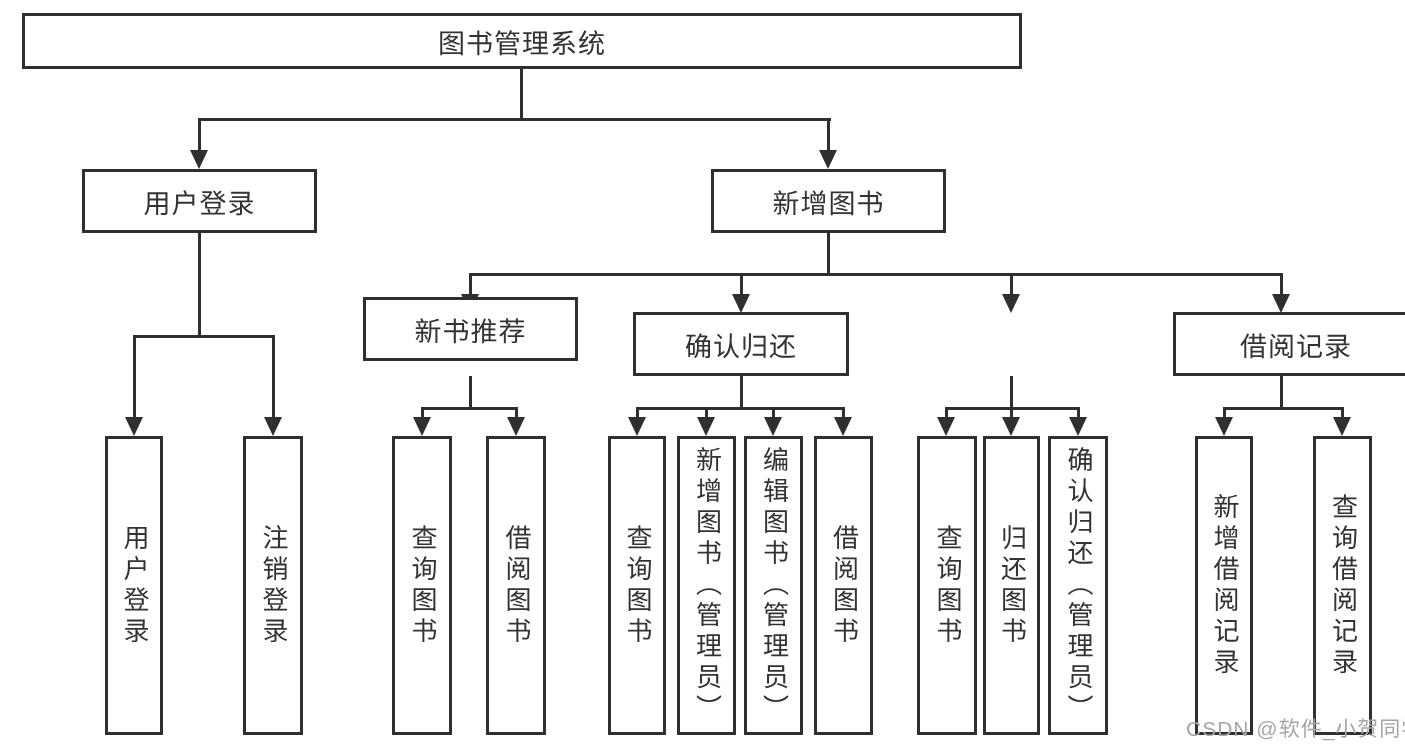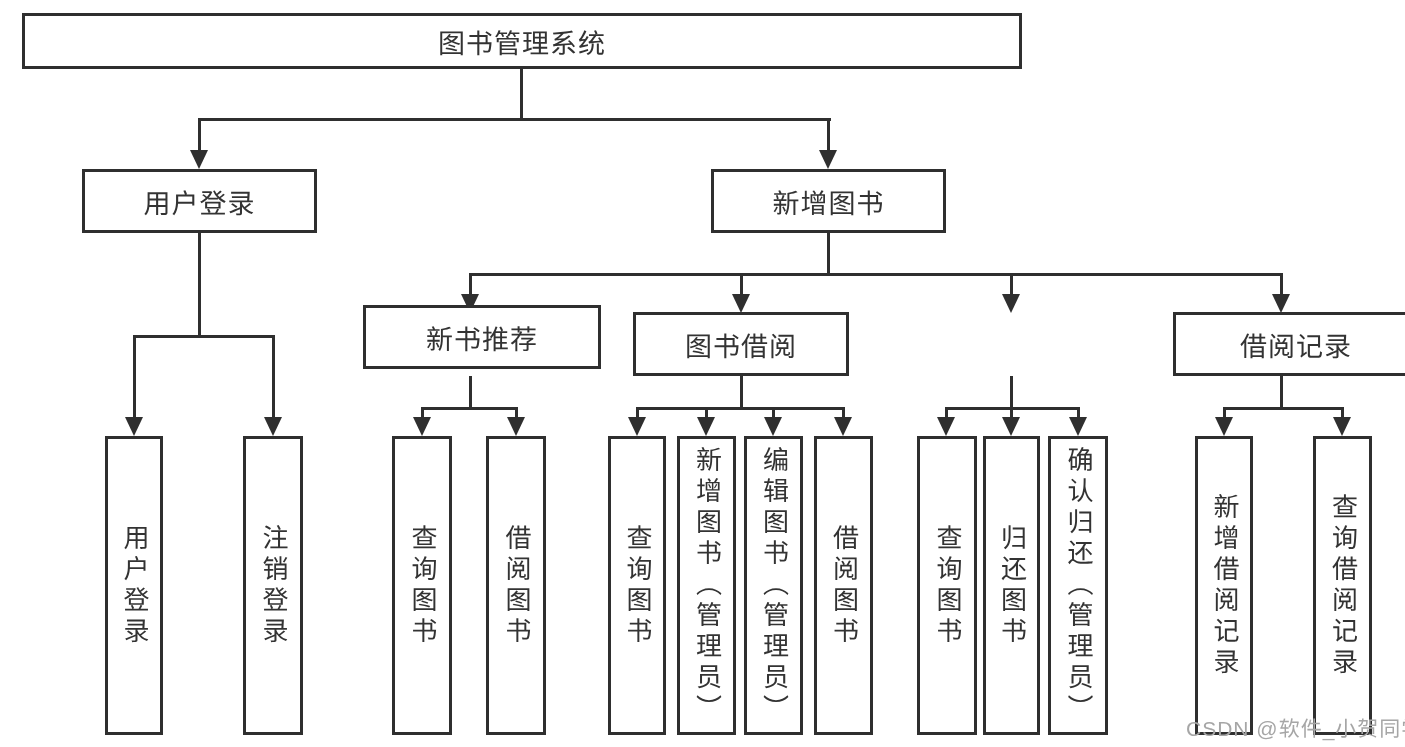--- a/index.html
+++ b/index.html
@@ -91,25 +91,25 @@
 
   <div class="vline" style="left:469px;top:273px;height:21px"></div>
   <div class="arrow" style="left:461px;top:294px"></div>
   <div class="vline" style="left:740px;top:273px;height:21px"></div>
   <div class="arrow" style="left:732px;top:294px"></div>
   <div class="vline" style="left:1010px;top:273px;height:21px"></div>
   <div class="arrow" style="left:1002px;top:294px"></div>
   <div class="vline" style="left:1280px;top:273px;height:21px"></div>
   <div class="arrow" style="left:1272px;top:294px"></div>
 
-  <div class="hbox" style="left:363px;top:305px;width:238px;height:64px">
+  <div class="hbox" style="left:363px;top:297px;width:215px;height:64px">
     <span>新书推荐</span>
   </div>
   <div class="hbox" style="left:633px;top:312px;width:216px;height:64px">
-    <span>图书借阅</span>
+    <span>确认归还</span>
   </div>
   <div class="hbox" style="left:1173px;top:312px;width:246px;height:64px">
     <span>借阅记录</span>
   </div>
 
   <div class="vline" style="left:469px;top:376px;height:31px"></div>
   <div class="hline" style="left:421px;top:407px;width:97px"></div>
   <div class="vline" style="left:421px;top:407px;height:11px"></div>
   <div class="arrow" style="left:413px;top:417px"></div>
   <div class="vline" style="left:515px;top:407px;height:11px"></div>

